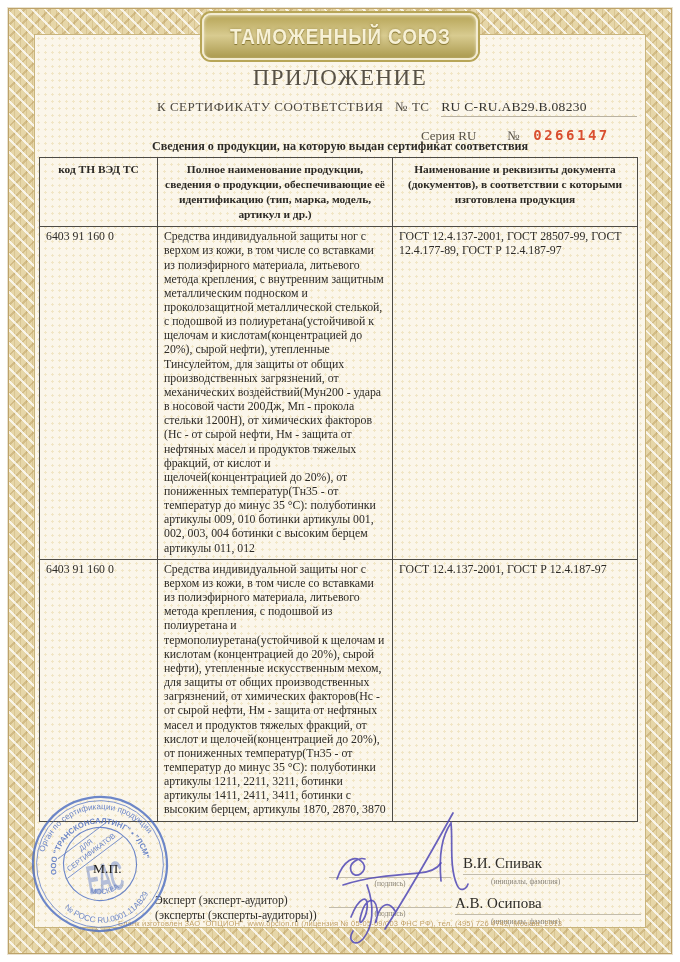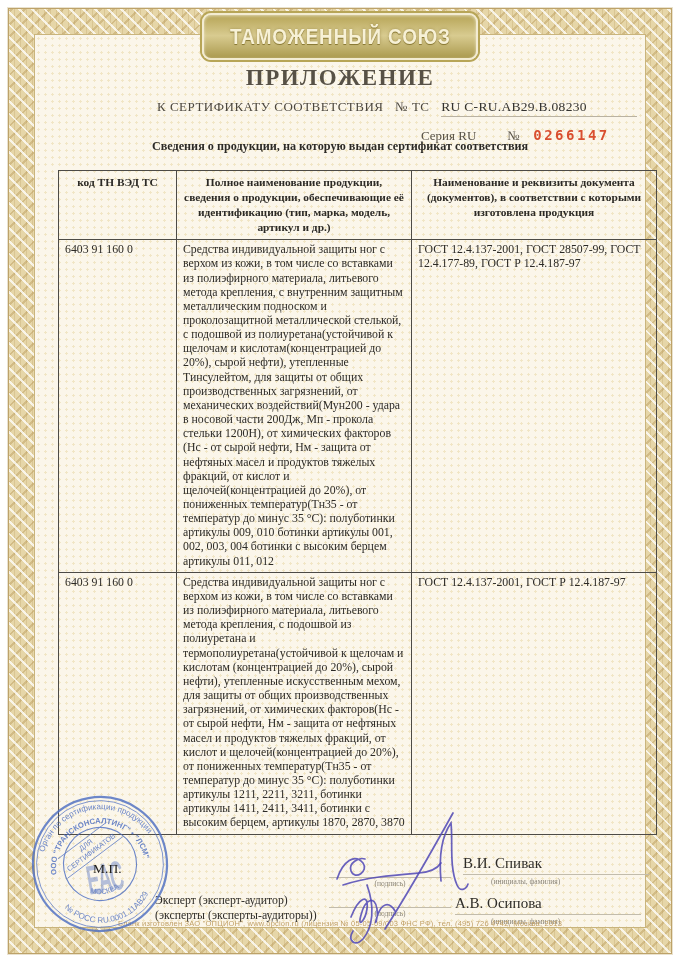--- a/index.html
+++ b/index.html
@@ -25,36 +25,36 @@
     width:276px;height:47px;z-index:5;border-radius:9px;
     background:linear-gradient(180deg,#b7a557,#d8cb90 48%,#ab9a4e);
     border:2px solid #f3ecd2;box-shadow:0 0 0 2px #b7a557, inset 0 1px 3px rgba(255,255,255,.55);
     display:flex;align-items:center;justify-content:center;}
   .banner span{font-family:"Liberation Sans", sans-serif;font-weight:bold;font-size:22px;
     letter-spacing:1px;transform:scaleX(.86);color:#f7f1d6;
     text-shadow:0 1px 0 #8a7a35, 0 0 3px rgba(130,110,45,.55);white-space:nowrap;}
 
   
   .doc-title{position:absolute;top:30px;left:0;width:100%;text-align:center;
-    font-size:23px;font-weight:bold;letter-spacing:1.5px;color:#575146;}
+    font-size:23px;font-weight:normal;letter-spacing:1.5px;color:#575146;}
   .cert-line{position:absolute;top:64px;left:86px;width:520px;font-size:13px;color:#4c473e;
     letter-spacing:.5px;white-space:nowrap;margin-left:36px;}
   .cert-line .lbl{margin-right:8px;}
   .cert-value{display:inline-block;width:196px;font-size:13.5px;color:#33322f;
     border-bottom:1px solid #b9b2a2;letter-spacing:.3px;padding-bottom:1px;}
   .series-line{position:absolute;top:92px;left:386px;font-size:13px;color:#575146;white-space:nowrap;}
   .series-line .num-sign{margin:0 10px 0 28px;}
   .serial{font-family:"DejaVu Sans Mono", monospace;font-weight:bold;font-size:14px;
     letter-spacing:2.5px;color:#d94f30;}
 
   
   .tbl-caption{position:absolute;top:104px;left:0;width:100%;text-align:center;
     font-weight:bold;font-size:12.2px;color:#2c2a26;}
-  table.products{position:absolute;top:122px;left:23px;width:598px;border-collapse:collapse;
-    table-layout:fixed;margin-top:13px;}
+  table.products{position:absolute;top:122px;left:4px;width:598px;border-collapse:collapse;
+    table-layout:fixed;}
   table.products th, table.products td{border:1px solid #4d4b46;vertical-align:top;
     color:#2c2a26;}
   table.products th{font-size:11.4px;font-weight:bold;text-align:center;padding:4px 6px;
     line-height:1.32;}
   table.products td{font-size:11.8px;padding:2px 6px 4px 6px;line-height:1.2;text-align:left;}
   col.c1{width:118px;} col.c2{width:235px;} col.c3{width:245px;}
   tr.hdr{height:66px;} tr.r1 td{height:268px;} tr.r2 td{height:240px;}
 
   
   .role{position:absolute;left:120px;width:176px;font-size:11.8px;color:#2e2c28;line-height:1.3;}

